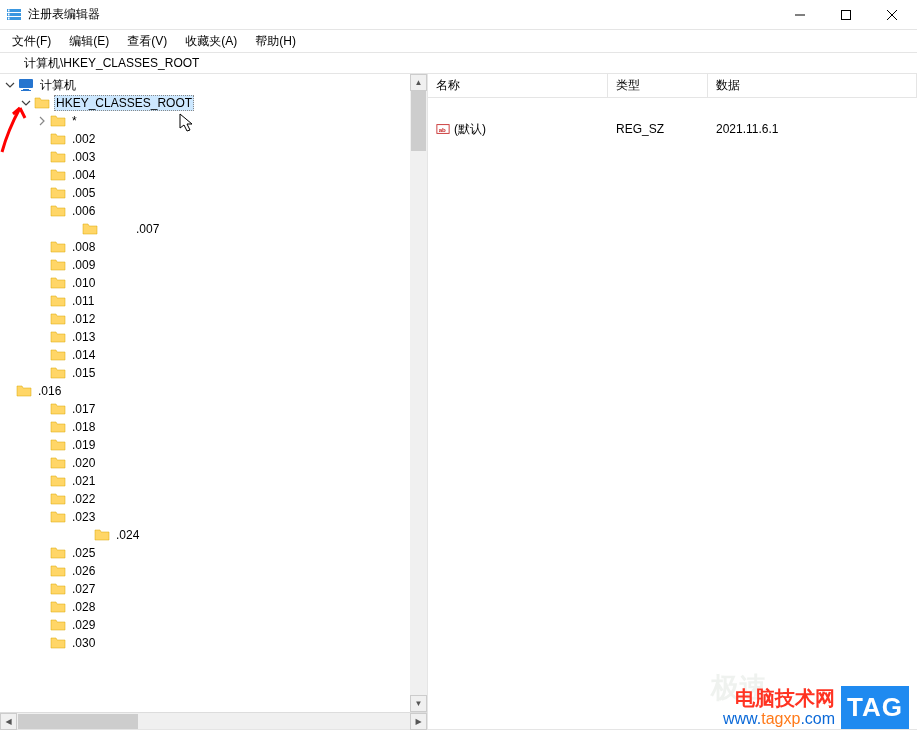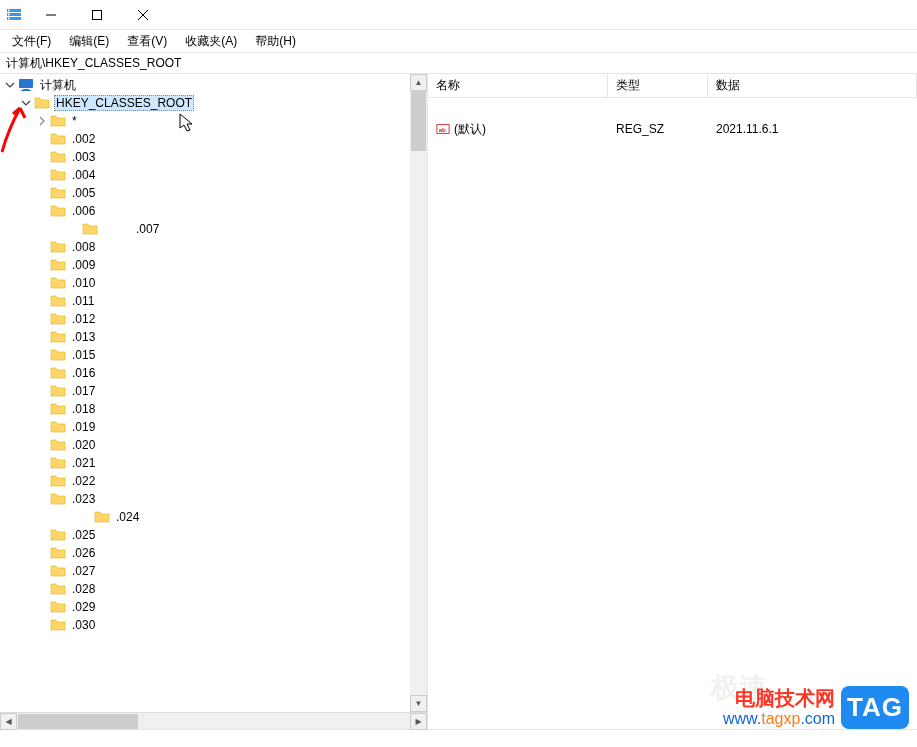--- a/index.html
+++ b/index.html
@@ -7,21 +7,21 @@
   
   .titlebar { height: 30px; display: flex; align-items: center; padding: 0 2px; border-bottom: 1px solid #e5e5e5; background: #fff; }
   .titlebar-icon { width: 16px; height: 16px; margin: 0 6px 0 4px; }
   .titlebar-title { flex: 1; font-size: 12px; }
   .win-controls { display: flex; height: 100%; }
   .win-btn { width: 46px; height: 30px; display: flex; align-items: center; justify-content: center; cursor: pointer; }
   
   .menubar { height: 22px; display: flex; align-items: center; padding: 0 4px; gap: 2px; }
   .menu-item { padding: 2px 8px; cursor: pointer; font-size: 12px; }
   
-  .addressbar { height: 22px; border-top: 1px solid #e5e5e5; border-bottom: 1px solid #e5e5e5; padding: 2px 6px; font-size: 12px; display:flex; align-items:center; background:#fff; }
+  .addressbar { height: 22px; border-top: 1px solid #e5e5e5; border-bottom: 1px solid #e5e5e5; padding: 2px 24px; font-size: 12px; display:flex; align-items:center; background:#fff; }
   
   .content { display: flex; height: calc(747px - 30px - 22px - 22px - 18px); }
   
   .tree-pane { width: 428px; border-right: 1px solid #e5e5e5; display:flex; flex-direction:column; }
   .tree-body { flex:1; overflow: hidden; padding: 2px 0; position:relative; }
   .tree-row { display: flex; align-items: center; height: 18px; cursor: pointer; white-space: nowrap; }
   .tree-row.selected .label { background: #cde8ff; border: 1px dotted #888; padding:0 1px; }
   .tree-row .label { padding:0 2px; }
   .expander { width: 16px; height: 16px; display:flex; align-items:center; justify-content:center; color: #595959; font-size:10px; }
   .expander.hidden { visibility: hidden; }
@@ -50,35 +50,36 @@
   
   .red-arrow { position:absolute; left:0px; top:100px; width:28px; height:54px; pointer-events:none; z-index:5;}
   
   .cursor-arrow { position:absolute; left:179px; top:113px; width:16px; height:20px; z-index:6; pointer-events:none;}
   
   .watermark { position:absolute; right:8px; bottom:18px; z-index:10; display:flex; align-items:center; gap:6px; }
   .wm-text { display:flex; flex-direction:column; align-items:flex-end; font-family: "Microsoft YaHei", sans-serif; line-height:1.15;}
   .wm-cn { color:#ff3322; font-size:20px; font-weight:700; }
   .wm-url { color:#0b69d8; font-size:16px; font-weight:500; }
   .wm-url .orange { color:#ff7a1a; }
-  .wm-tag { background:#1f8af0; color:#fff; font-weight:800; font-size:26px; padding:6px 6px; border-radius:8px; letter-spacing:1px; font-family: Arial, sans-serif;}
+  .wm-tag { background:#1f8af0; color:#fff; font-weight:800; font-size:26px; padding:6px 6px; border-radius:0; letter-spacing:1px; font-family: Arial, sans-serif;}
   .wm-ghost { position:absolute; right:150px; bottom:40px; font-size:28px; color:rgba(120,150,120,0.12); font-weight:600; z-index:9; pointer-events:none;}
 </style>
 </head>
 <body>
 
 <div class="titlebar">
   <svg class="titlebar-icon" viewBox="0 0 16 16">
     <rect x="1" y="2" width="14" height="3" fill="#3a97e0"></rect>
     <rect x="1" y="6" width="14" height="3" fill="#3a97e0"></rect>
     <rect x="1" y="10" width="14" height="3" fill="#3a97e0"></rect>
     <rect x="2" y="2.5" width="1.5" height="2" fill="#fff"></rect>
     <rect x="2" y="6.5" width="1.5" height="2" fill="#fff"></rect>
     <rect x="2" y="10.5" width="1.5" height="2" fill="#fff"></rect>
   </svg>
+  <div class="titlebar-title">注册表编辑器</div>
   <div class="win-controls">
     <div class="win-btn">
       <svg width="10" height="10" viewBox="0 0 10 10">
           <line x1="0" y1="5" x2="10" y2="5" stroke="#000" stroke-width="1"></line>
         </svg>
     </div>
     <div class="win-btn">
       <svg width="10" height="10" viewBox="0 0 10 10">
           <rect x="0.5" y="0.5" width="9" height="9" fill="none" stroke="#000" stroke-width="1"></rect>
         </svg>
@@ -231,23 +232,30 @@
             <svg class="tree-icon" viewBox="0 0 16 16">
               <path class="folder-icon" d="M1 3 L6 3 L7 5 L15 5 L15 13 L1 13 Z"></path>
             </svg>
             <span class="label">.013</span>
           </div>
           <div class="tree-row" style="padding-left: 34px;">
             <span class="expander hidden"></span>
             <svg class="tree-icon" viewBox="0 0 16 16">
               <path class="folder-icon" d="M1 3 L6 3 L7 5 L15 5 L15 13 L1 13 Z"></path>
             </svg>
+            <span class="label">.014</span>
+          </div>
+          <div class="tree-row" style="padding-left: 34px;">
+            <span class="expander hidden"></span>
+            <svg class="tree-icon" viewBox="0 0 16 16">
+              <path class="folder-icon" d="M1 3 L6 3 L7 5 L15 5 L15 13 L1 13 Z"></path>
+            </svg>
             <span class="label">.015</span>
           </div>
-          <div class="tree-row" style="padding-left: 34px;">
+          <div class="tree-row" style="">
             <span class="expander hidden"></span>
             <svg class="tree-icon" viewBox="0 0 16 16">
               <path class="folder-icon" d="M1 3 L6 3 L7 5 L15 5 L15 13 L1 13 Z"></path>
             </svg>
             <span class="label">.016</span>
           </div>
           <div class="tree-row" style="padding-left: 34px;">
             <span class="expander hidden"></span>
             <svg class="tree-icon" viewBox="0 0 16 16">
               <path class="folder-icon" d="M1 3 L6 3 L7 5 L15 5 L15 13 L1 13 Z"></path>

